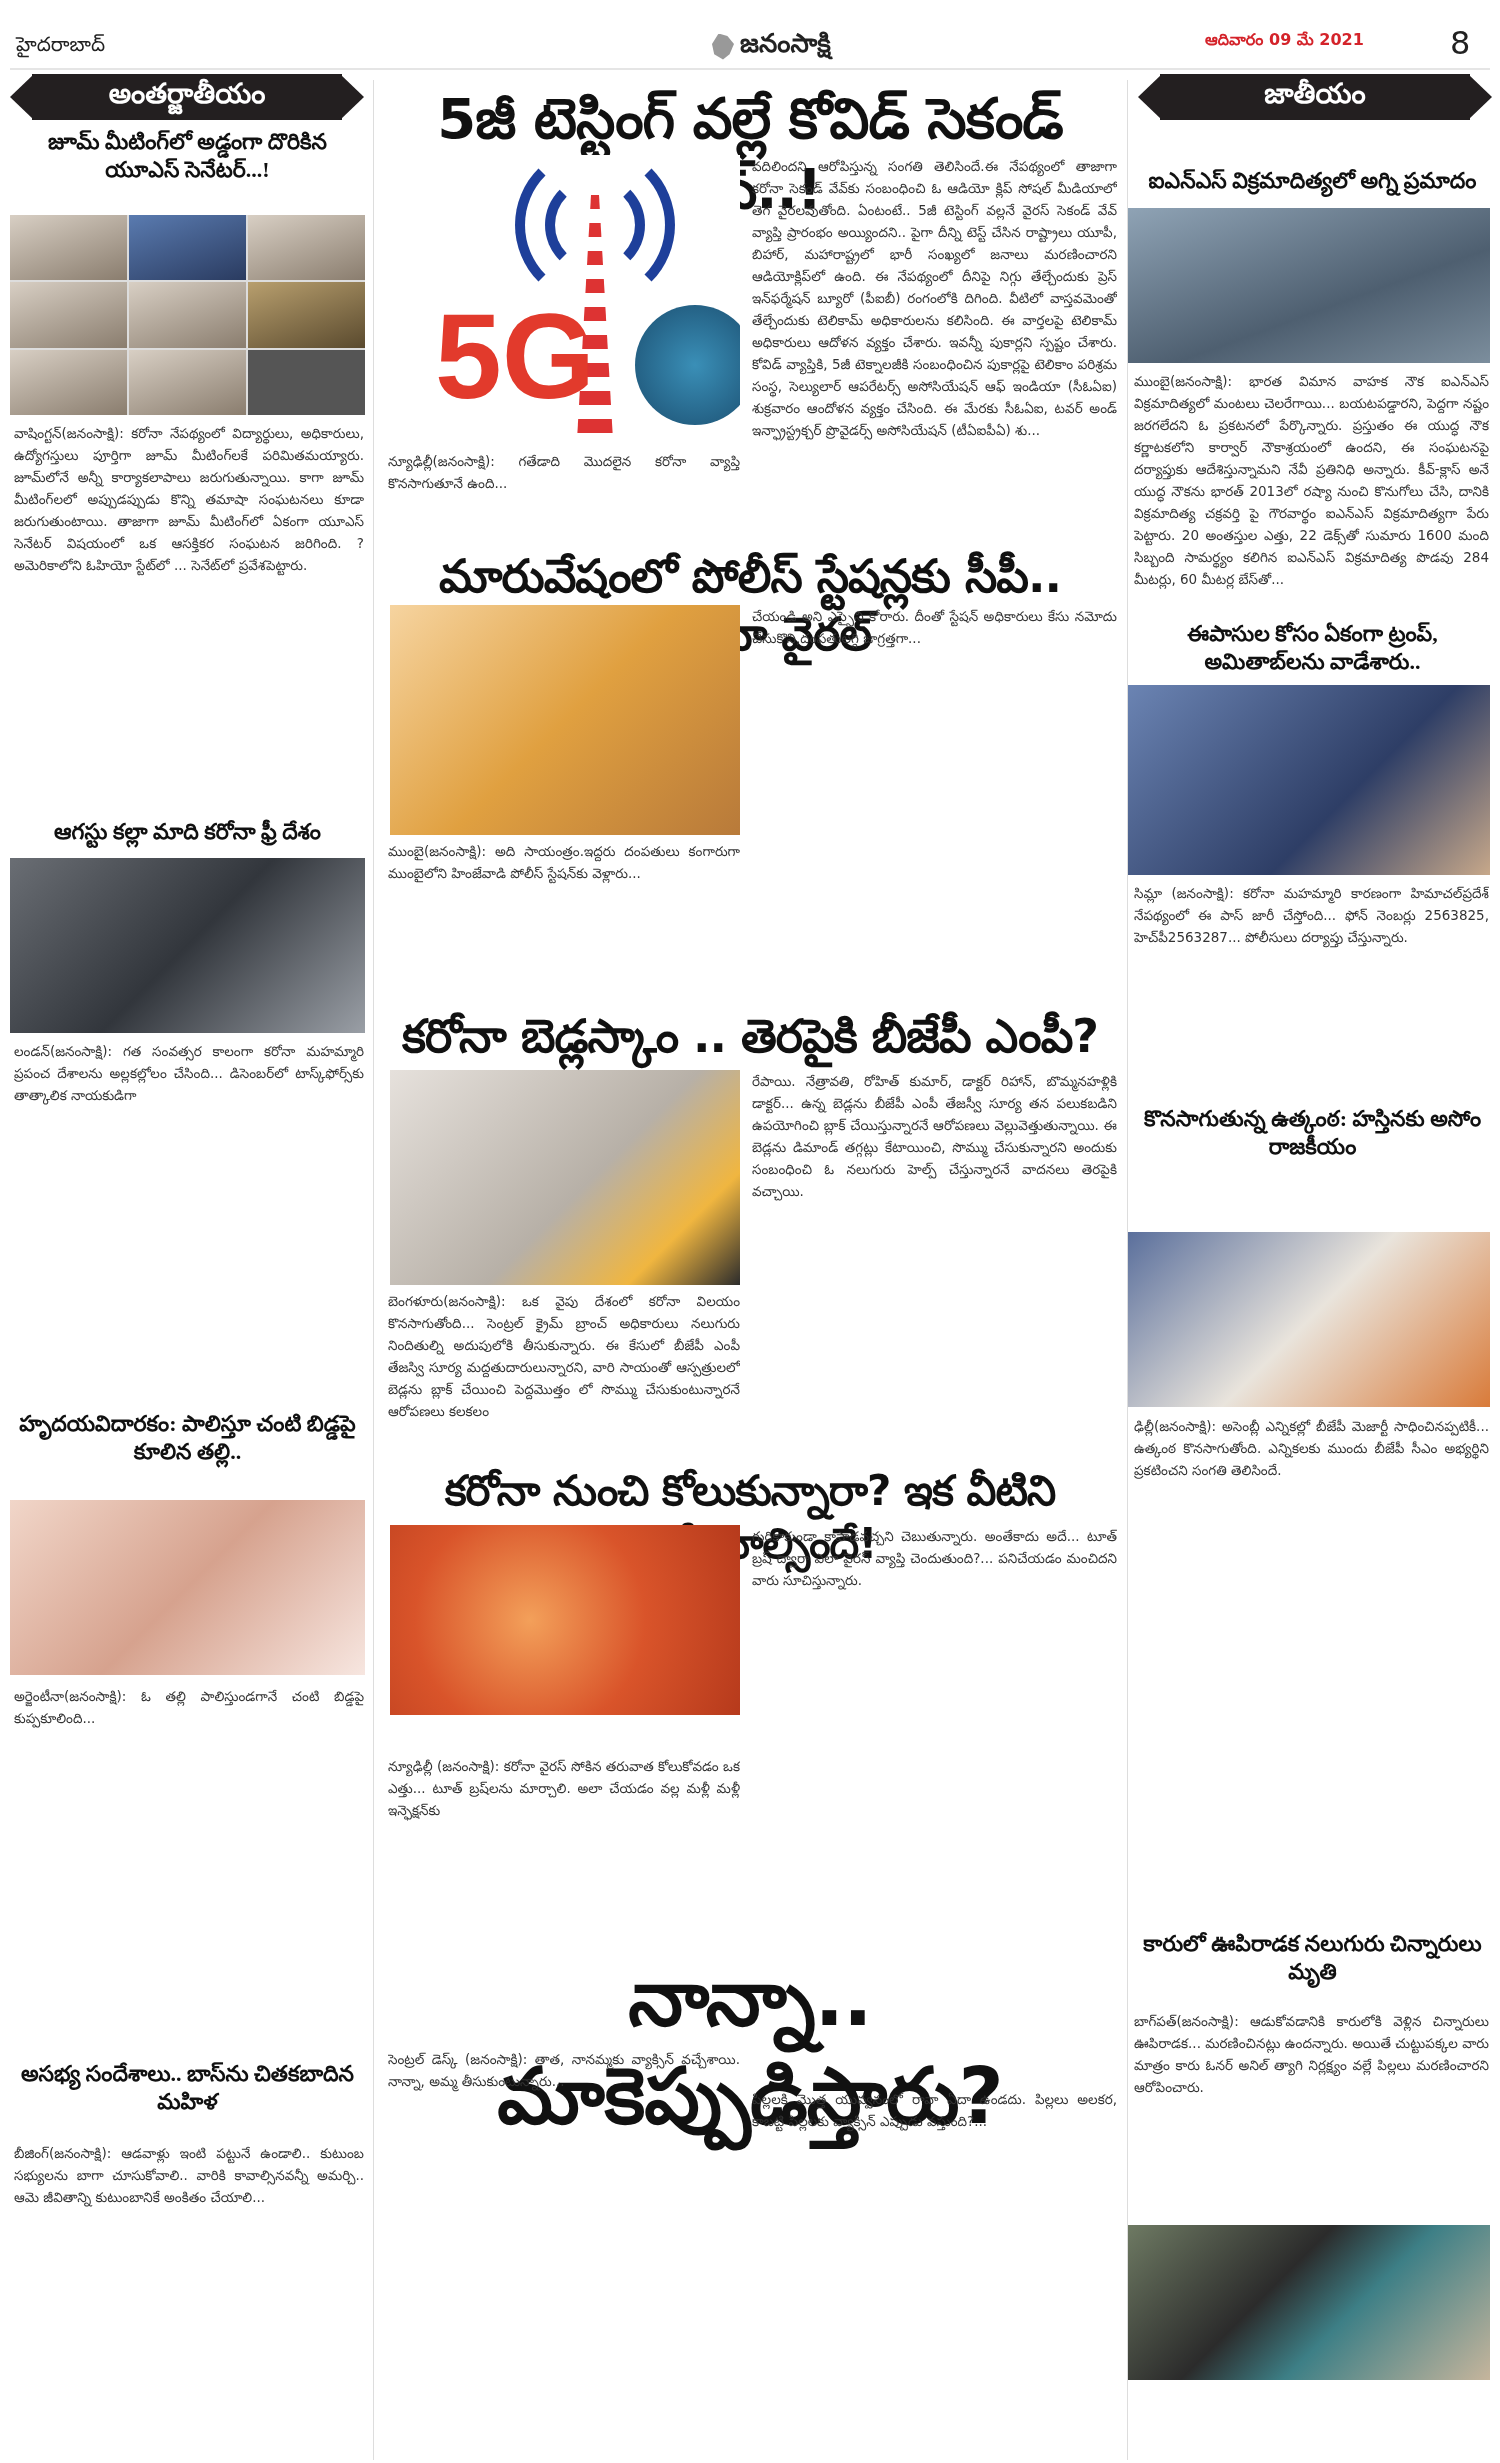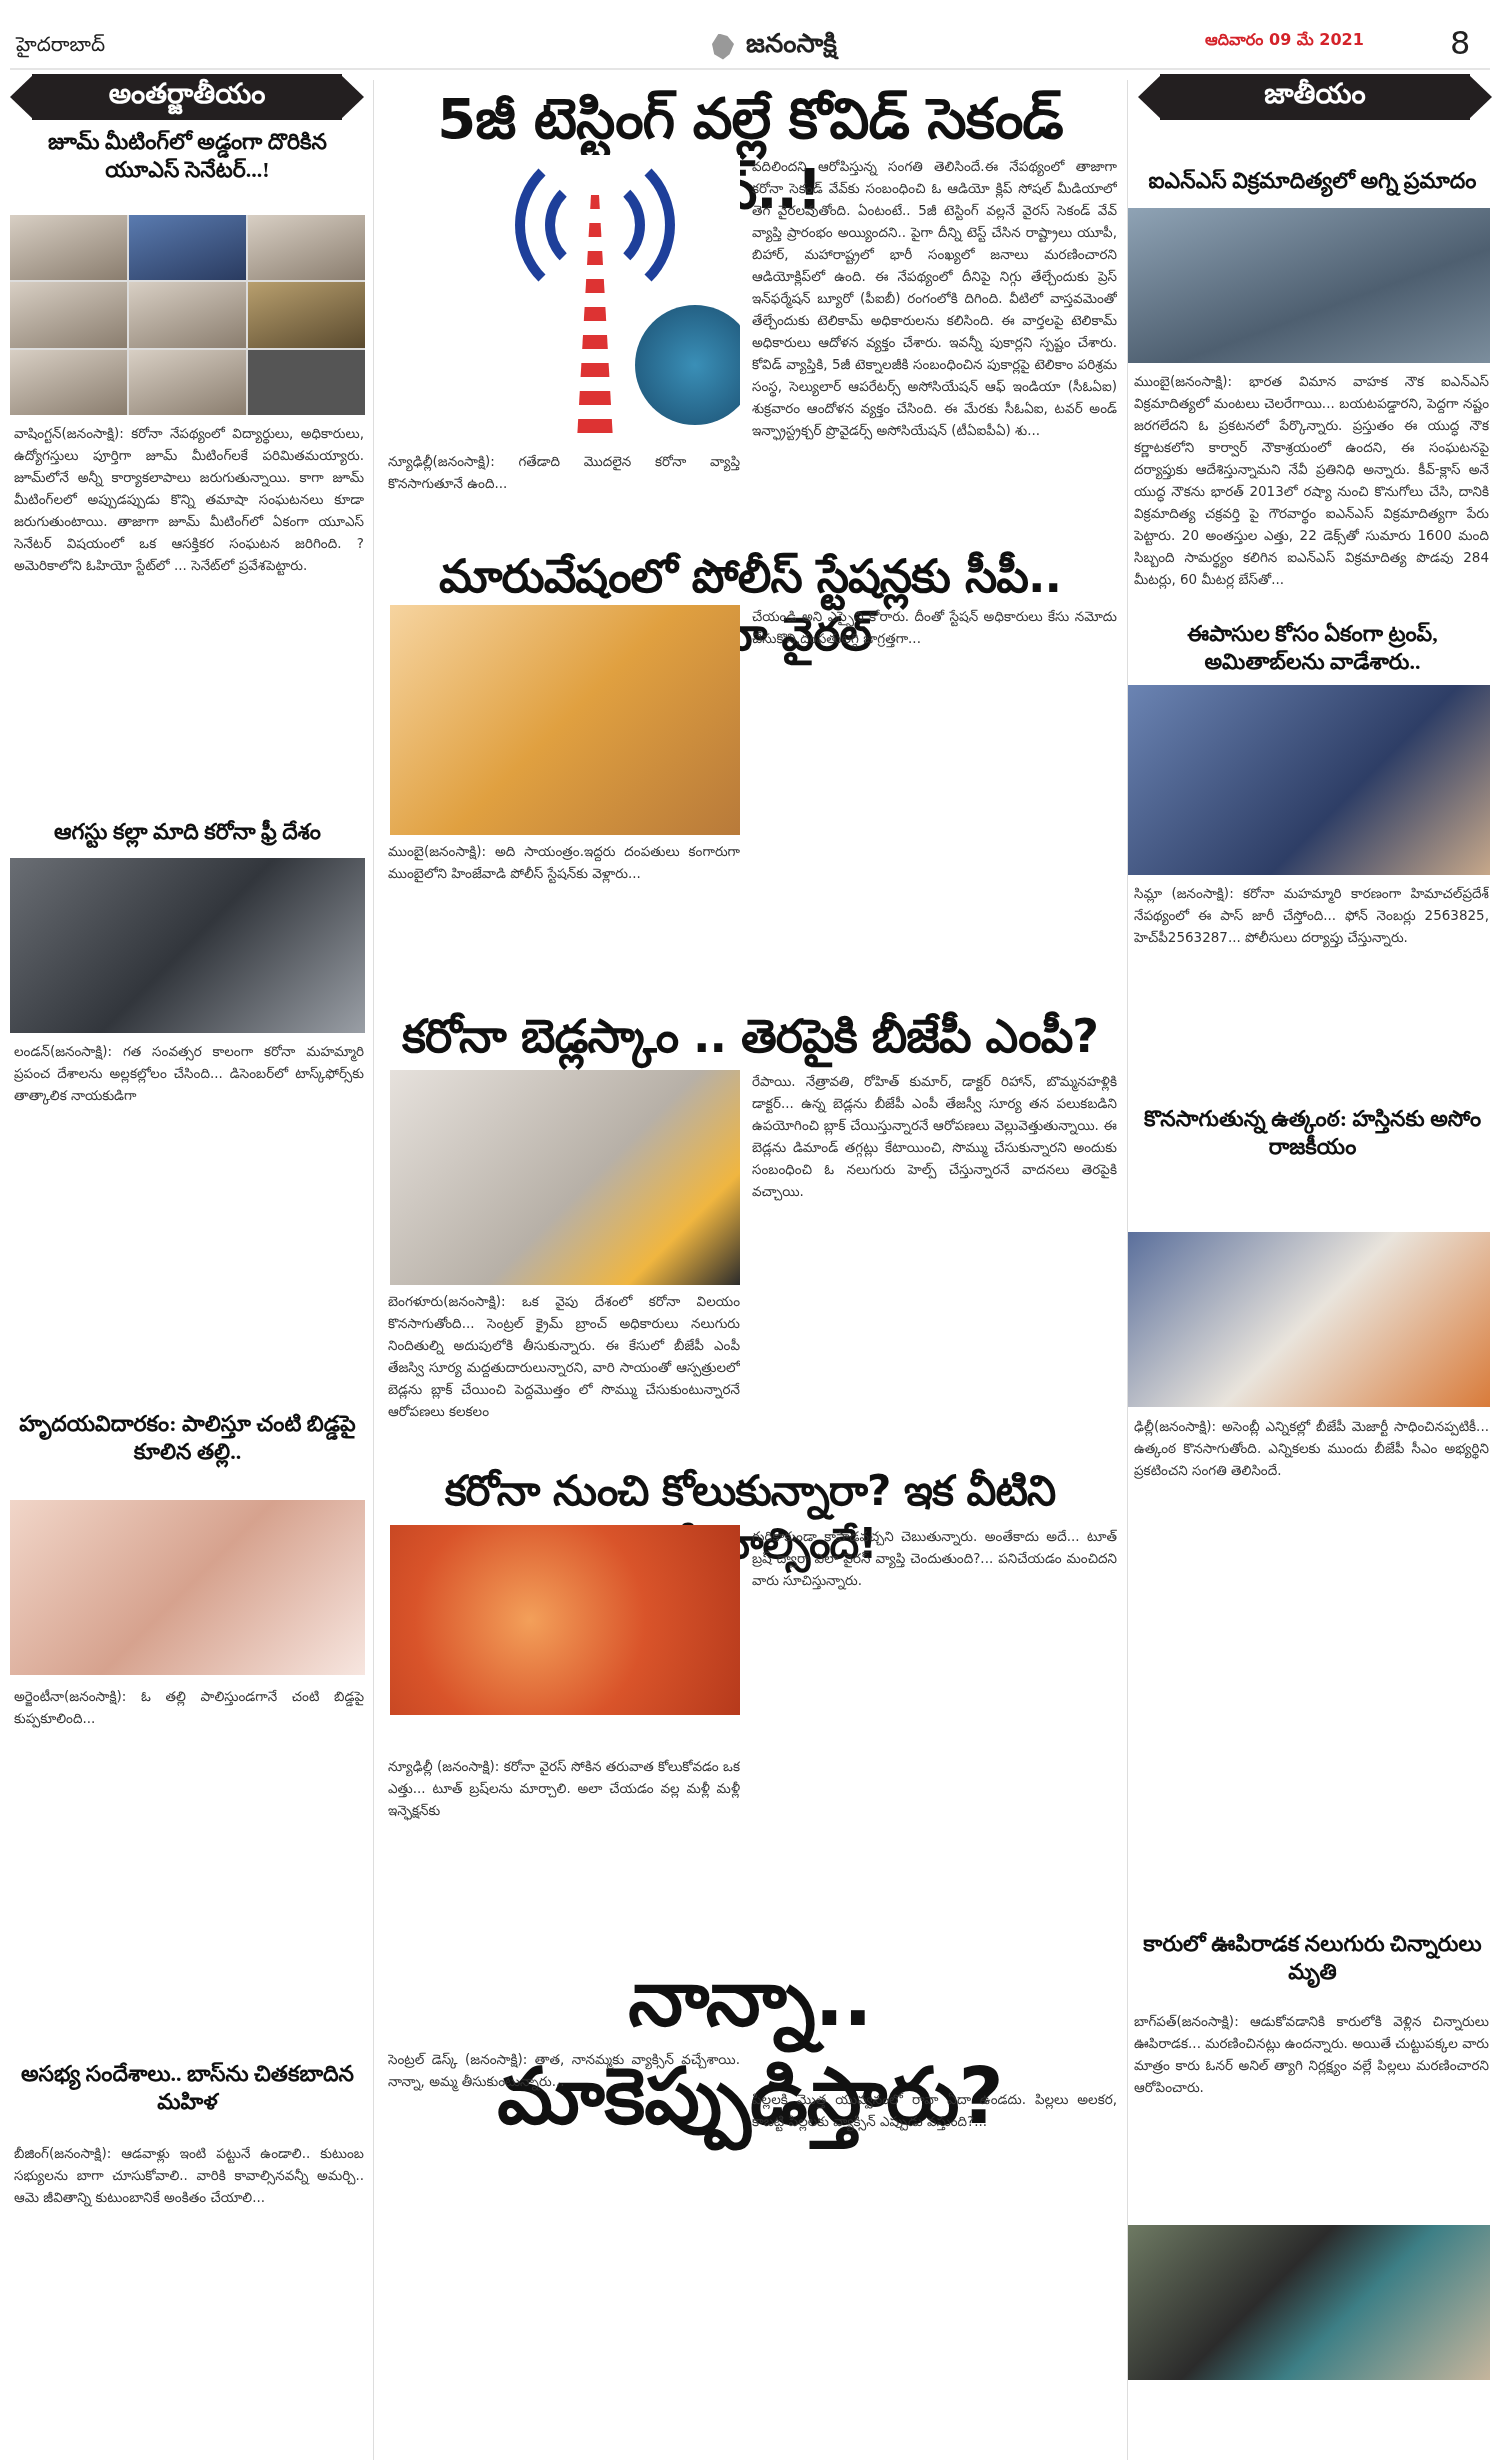--- a/index.html
+++ b/index.html
@@ -1,21 +1,21 @@
 <!DOCTYPE html>
 <html><head>
 <meta charset="utf-8">
 <style>
   * { box-sizing: border-box; margin: 0; padding: 0; }
   html, body { width: 1500px; height: 2463px; background: #ffffff; overflow: hidden; }
   body { position: relative; font-family: "DejaVu Sans", "Liberation Sans", sans-serif; color: #1a1a1a; }
 
   .masthead { position: absolute; left: 0; top: 0; width: 1500px; height: 68px; }
   .mh-city { position: absolute; left: 16px; top: 32px; font-size: 20px; color: #222; }
-  .mh-logo { position: absolute; left: 712px; top: 28px; font-size: 26px; font-weight: bold; color: #222; display: flex; align-items: center; gap: 12px; }
+  .mh-logo { position: absolute; left: 712px; top: 28px; font-size: 26px; font-weight: bold; color: #222; display: flex; align-items: center; gap: 6px; }
   .mh-logo .logo-mark { width: 22px; height: 26px; background: #999; clip-path: polygon(30% 0,70% 10%,100% 40%,80% 80%,50% 100%,10% 80%,0 40%); }
   .mh-date { position: absolute; left: 1205px; top: 30px; font-size: 16px; font-weight: bold; color: #d4232a; }
   .mh-page { position: absolute; left: 1450px; top: 24px; font-size: 32px; color: #222; }
   .mh-rule { position: absolute; left: 10px; top: 68px; width: 1480px; height: 2px; background: #e5e5e5; }
 
   .section-banner { position: absolute; height: 46px; background: #231f20; color: #fff; font-size: 28px; font-weight: bold; display: flex; align-items: center; justify-content: center; }
   .section-banner::before, .section-banner::after { content: ""; position: absolute; top: 0; width: 24px; height: 46px; background: #231f20; }
   .section-banner::before { left: -22px; clip-path: polygon(100% 0, 100% 100%, 0 50%); }
   .section-banner::after { right: -22px; clip-path: polygon(0 0, 100% 50%, 0 100%); }
 
@@ -98,20 +98,21 @@
 <div class="headline h-side" style="left:10px; top:2060px; width:355px;">అసభ్య సందేశాలు.. బాస్‌ను చితకబాదిన మహిళ</div>
 <div class="body-text" style="left:14px; top:2142px; width:350px; height:315px;">బీజింగ్(జనంసాక్షి): ఆడవాళ్లు ఇంటి పట్టునే ఉండాలి.. కుటుంబ సభ్యులను బాగా చూసుకోవాలి.. వారికి కావాల్సినవన్నీ అమర్చి.. ఆమె జీవితాన్ని కుటుంబానికే అంకితం చేయాలి...</div>
 
 <div class="headline h-main" style="left:385px; top:84px; width:730px;">5జీ టెస్టింగ్ వల్లే కోవిడ్ సెకండ్ వేవ్..!</div>
 <div class="img" style="left:385px; top:155px; width:355px; height:290px;">
   <div class="fiveg">
     <div class="wave" style="left:160px; top:20px; width:100px; height:100px;"></div>
     <div class="wave" style="left:130px; top:-10px; width:160px; height:160px;"></div>
     <div class="tower"></div>
     <div class="virus"></div>
+    <div class="label">5G</div>
   </div>
 </div>
 <div class="body-text" style="left:388px; top:450px; width:352px; height:95px;">న్యూఢిల్లీ(జనంసాక్షి): గతేడాది మొదలైన కరోనా వ్యాప్తి కొనసాగుతూనే ఉంది...</div>
 <div class="body-text" style="left:752px; top:155px; width:365px; height:390px;">వదిలిందని ఆరోపిస్తున్న సంగతి తెలిసిందే.ఈ నేపథ్యంలో తాజాగా కరోనా సెకండ్ వేవ్‌కు సంబంధించి ఓ ఆడియో క్లిప్ సోషల్ మీడియాలో తెగ వైరలవుతోంది. ఏంటంటే.. 5జీ టెస్టింగ్ వల్లనే వైరస్ సెకండ్ వేవ్ వ్యాప్తి ప్రారంభం అయ్యిందని.. పైగా దీన్ని టెస్ట్ చేసిన రాష్ట్రాలు యూపీ, బిహార్, మహారాష్ట్రలో భారీ సంఖ్యలో జనాలు మరణించారని ఆడియోక్లిప్‌లో ఉంది. ఈ నేపథ్యంలో దీనిపై నిగ్గు తేల్చేందుకు ప్రెస్ ఇన్‌ఫర్మేషన్ బ్యూరో (పీఐబీ) రంగంలోకి దిగింది. వీటిలో వాస్తవమెంతో తేల్చేందుకు టెలికామ్ అధికారులను కలిసింది. ఈ వార్తలపై టెలికామ్ అధికారులు ఆదోళన వ్యక్తం చేశారు. ఇవన్నీ పుకార్లని స్పష్టం చేశారు. కోవిడ్ వ్యాప్తికి, 5జీ టెక్నాలజీకి సంబంధించిన పుకార్లపై టెలికాం పరిశ్రమ సంస్థ, సెల్యులార్ ఆపరేటర్స్ అసోసియేషన్ ఆఫ్ ఇండియా (సీఓఏఐ) శుక్రవారం ఆందోళన వ్యక్తం చేసింది. ఈ మేరకు సీఓఏఐ, టవర్ అండ్ ఇన్ఫ్రాస్ట్రక్చర్ ప్రొవైడర్స్ అసోసియేషన్ (టీఏఐపీఏ) శు...</div>
 
 <div class="headline h-big" style="left:385px; top:548px; width:730px;">మారువేషంలో పోలీస్ స్టేషన్లకు సీపీ.. వీడియో వైరల్</div>
 <div class="img photo-warm" style="left:390px; top:605px; width:350px; height:230px;"></div>
 <div class="body-text" style="left:388px; top:840px; width:352px; height:150px;">ముంబై(జనంసాక్షి): అది సాయంత్రం.ఇద్దరు దంపతులు కంగారుగా ముంబైలోని హింజేవాడి పోలీస్ స్టేషన్‌కు వెళ్లారు...</div>
 <div class="body-text" style="left:752px; top:605px; width:365px; height:385px;">చేయండి అని ఎస్సైని కోరారు. దీంతో స్టేషన్ అధికారులు కేసు నమోదు చేసుకొని,దంపతులగ్గి జాగ్రత్తగా...</div>
 

